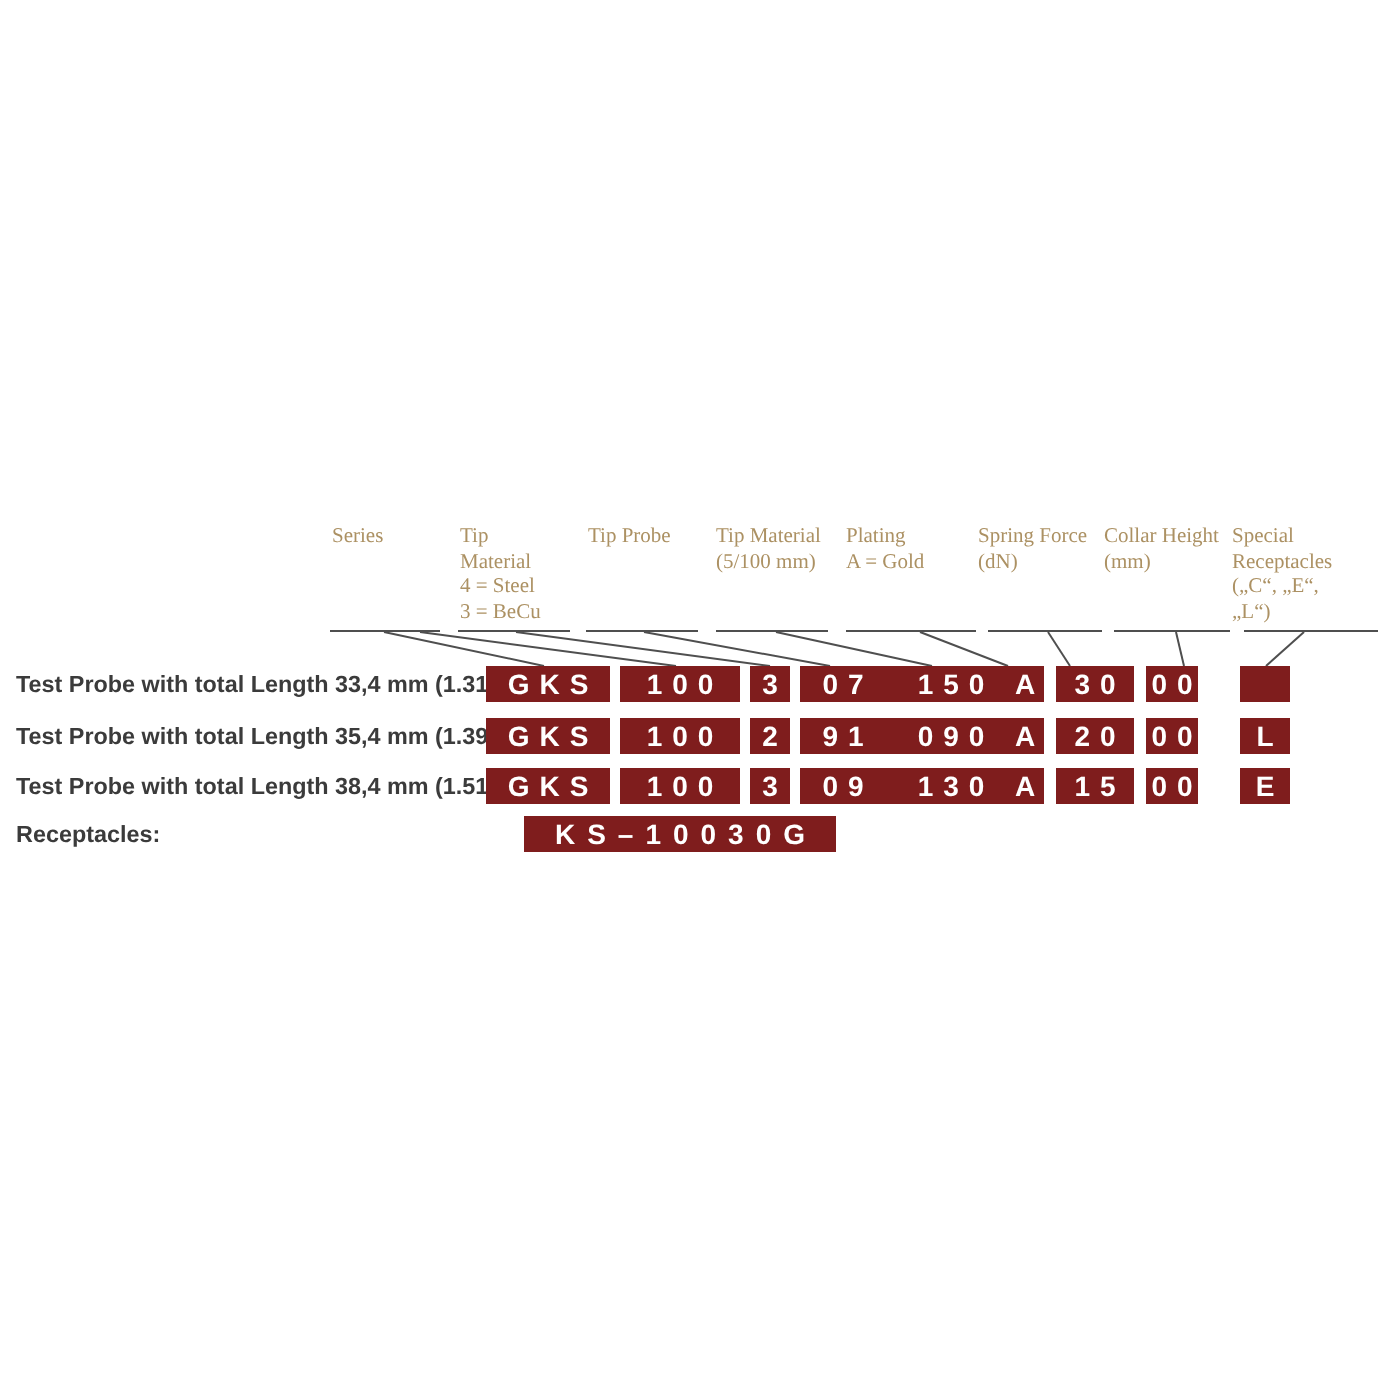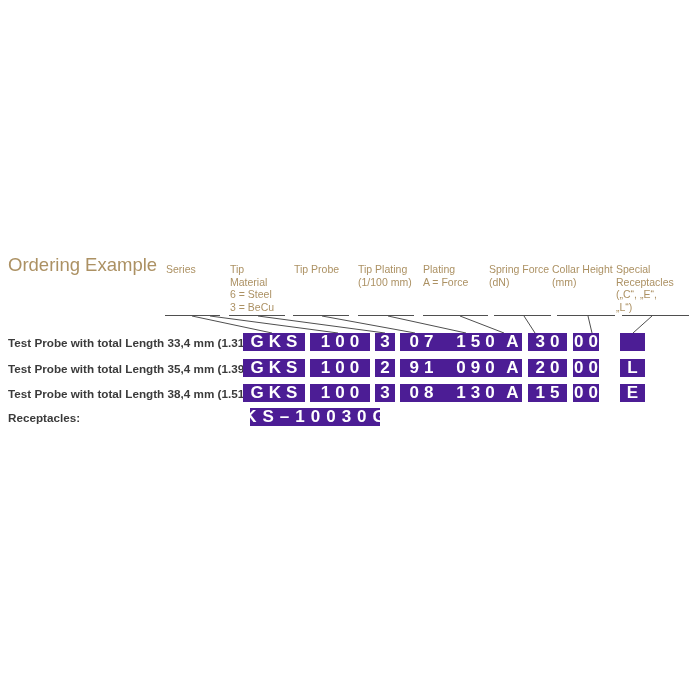--- a/index.html
+++ b/index.html
@@ -20,79 +20,78 @@
     font-size:12.5px;color:#9b9b9b;white-space:nowrap;
   }
   
   .title{
     position:absolute;left:8px;top:254px;margin:0;
     font-size:18.5px;font-weight:400;color:#ac9163;white-space:nowrap;
   }
   
   .col{
     position:absolute;top:263px;width:64px;
-    font-size:10.5px;line-height:12.6px;color:#ac9163;white-space:nowrap;
+    font-size:10.5px;line-height:12.6px;color:#ac9163;white-space:nowrap;font-family:Liberation Serif, serif;
   }
   .h0{left:166px}.h1{left:230px}.h2{left:294px}.h3{left:358px}
   .h4{left:423px}.h5{left:489px}.h6{left:552px}.h7{left:616px}
   
   .lines{position:absolute;left:0;top:0;}
   
   .rowlabel{
     position:absolute;left:8px;
     font-size:11.7px;font-weight:600;color:#3b3b3b;white-space:nowrap;
   }
   .rl0{top:336px}.rl1{top:361.5px}.rl2{top:387px}.rl3{top:411px}
   
   .cell{
-    position:absolute;height:18px;background:#4c1d95;color:#ffffff;
-    font-size:17px;font-weight:600;letter-spacing:5px;
+    position:absolute;height:18px;background:#7f1d1d;color:#ffffff;
+    font-size:14px;font-weight:600;letter-spacing:5px;
     display:flex;align-items:center;justify-content:center;
     text-indent:5px;white-space:nowrap;
   }
   .ry0{top:333px}.ry1{top:359px}.ry2{top:384px}.ry3{top:408px}
   .cx0{left:243px;width:62px}
   .cx1{left:310px;width:60px}
   .cx2{left:375px;width:20px}
   .cx3{left:400px;width:43px}
   .cx4{left:437px;width:77px}
   .cx5{left:503px;width:19px}
   .cx6{left:528px;width:39px}
   .cx7{left:573px;width:26px}
   .cx8{left:620px;width:25px}
-  .rc0{left:250px;width:130px;letter-spacing:6px;text-indent:6px}
+  .rc0{left:262px;width:156px;letter-spacing:6px;text-indent:6px}
   .rc1{left:388px;width:132px;letter-spacing:6px;text-indent:6px}
 </style>
 </head>
 <body>
 
 <div class="page">
 
 
-  <h1 class="title">Ordering Example</h1>
 
   <div class="col h0">
     <div>Series</div>
   </div>
   <div class="col h1">
     <div>Tip</div>
     <div>Material</div>
-    <div>6 = Steel</div>
+    <div>4 = Steel</div>
     <div>3 = BeCu</div>
   </div>
   <div class="col h2">
     <div>Tip Probe</div>
   </div>
   <div class="col h3">
-    <div>Tip Plating</div>
-    <div>(1/100 mm)</div>
+    <div>Tip Material</div>
+    <div>(5/100 mm)</div>
   </div>
   <div class="col h4">
     <div>Plating</div>
-    <div>A = Force</div>
+    <div>A = Gold</div>
   </div>
   <div class="col h5">
     <div>Spring Force</div>
     <div>(dN)</div>
   </div>
   <div class="col h6">
     <div>Collar Height</div>
     <div>(mm)</div>
   </div>
   <div class="col h7">
@@ -147,21 +146,21 @@
   <div class="cell ry1 cx3">91</div>
   <div class="cell ry1 cx4">090</div>
   <div class="cell ry1 cx5">A</div>
   <div class="cell ry1 cx6">20</div>
   <div class="cell ry1 cx7">00</div>
   <div class="cell ry1 cx8">L</div>
 
   <div class="cell ry2 cx0">GKS</div>
   <div class="cell ry2 cx1">100</div>
   <div class="cell ry2 cx2">3</div>
-  <div class="cell ry2 cx3">08</div>
+  <div class="cell ry2 cx3">09</div>
   <div class="cell ry2 cx4">130</div>
   <div class="cell ry2 cx5">A</div>
   <div class="cell ry2 cx6">15</div>
   <div class="cell ry2 cx7">00</div>
   <div class="cell ry2 cx8">E</div>
 
   <div class="cell ry3 rc0">KS–10030G</div>
 
 </div>
 

